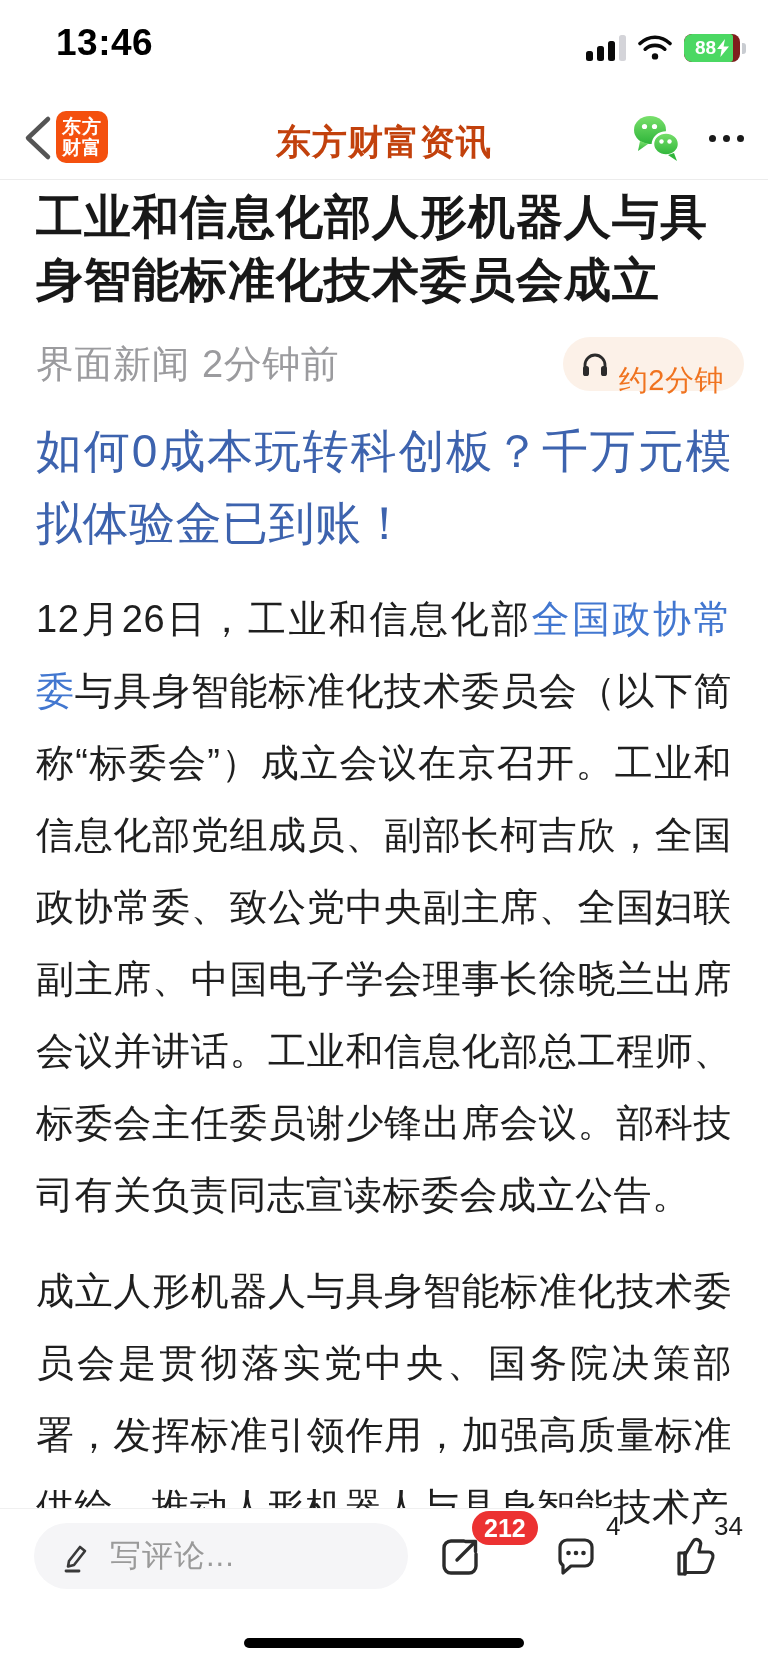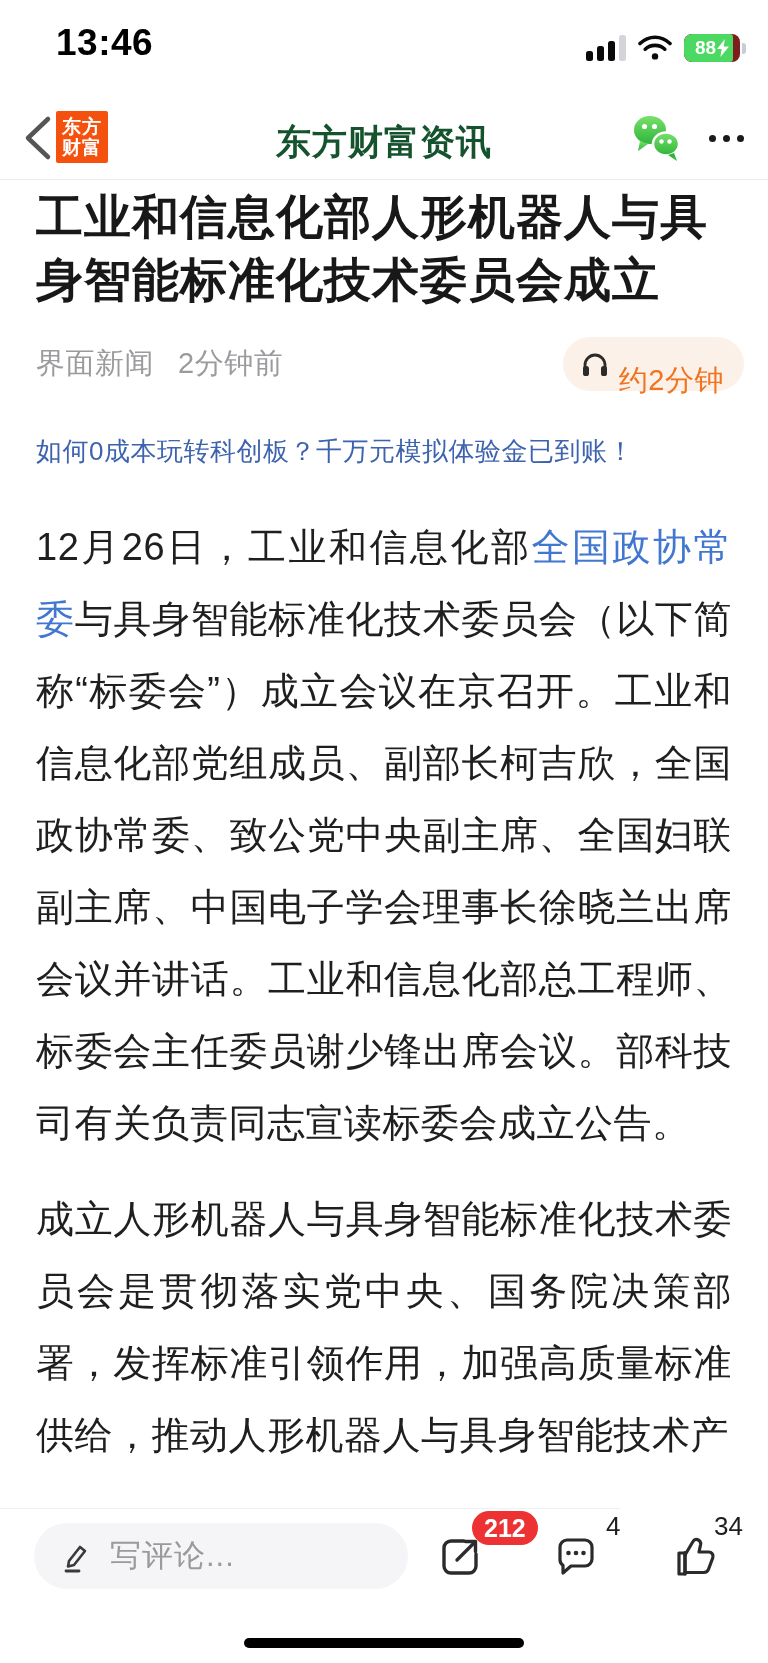--- a/index.html
+++ b/index.html
@@ -29,35 +29,35 @@
   .sig-bars i:nth-child(4){height:26px;background:#d4d4d9;}
   .battery{position:relative;display:flex;align-items:center;}
   .bat-body{position:relative;width:56px;height:28px;border-radius:8px;background:#7f1d1d;overflow:hidden;}
   .bat-fill{position:absolute;left:0;top:0;height:100%;width:88%;background:var(--battery_green);border-radius:8px 3px 3px 8px;}
   .bat-label{position:absolute;left:0;top:0;width:100%;height:100%;display:flex;align-items:center;justify-content:center;gap:1px;color:#fff;font-size:19px;font-weight:700;}
   .bat-cap{width:4px;height:11px;background:#c9ccd1;border-radius:0 3px 3px 0;margin-left:2px;}
 
   
   .nav-bar{position:absolute;top:95px;left:0;width:768px;height:85px;background:#fff;border-bottom:1px solid #ececec;}
   .back-btn{position:absolute;left:18px;top:18px;width:40px;height:50px;}
-  .app-logo{position:absolute;left:56px;top:16px;width:52px;height:52px;border-radius:2px;background:var(--brand_orange);color:#fff;
+  .app-logo{position:absolute;left:56px;top:16px;width:52px;height:52px;border-radius:10px;background:var(--brand_orange);color:#fff;
     display:flex;flex-direction:column;align-items:center;justify-content:center;font-weight:700;font-size:19px;line-height:21px;letter-spacing:1px;}
-  .nav-title{position:absolute;left:0;top:24px;width:768px;text-align:center;font-size:35px;font-weight:700;color:#14532d;letter-spacing:1px;}
+  .nav-title{position:absolute;left:0;top:24px;width:768px;text-align:center;font-size:35px;font-weight:700;color:#c2410c;letter-spacing:1px;}
   .nav-wechat{position:absolute;right:84px;top:16px;width:56px;height:52px;}
   .nav-more{position:absolute;right:24px;top:40px;display:flex;gap:7px;}
   .nav-more i{width:7px;height:7px;border-radius:50%;background:#1a1a1a;display:block;}
 
   
   .content{position:absolute;top:181px;left:0;width:768px;padding:4px 36px 0 36px;}
   .article-title{font-size:47px;line-height:63px;font-weight:700;color:#181818;letter-spacing:1px;}
   .meta-row{margin-top:26px;height:54px;display:flex;align-items:center;justify-content:space-between;}
-  .meta-left{display:flex;gap:24px;font-size:29px;color:#9b9b9e;letter-spacing:0.5px;align-items:flex-end;}
+  .meta-left{display:flex;gap:12px;font-size:38px;color:#9b9b9e;letter-spacing:0.5px;align-items:flex-end;}
   .read-pill{display:flex;align-items:center;gap:8px;background:var(--readtime_bg);border-radius:27px;height:54px;padding:0 20px 0 16px;margin-right:-12px;}
   .read-pill span{color:var(--readtime_orange);font-size:29px;letter-spacing:0.5px;margin-top:34px;}
-  .promo-link{margin-top:24px;font-size:26px;line-height:72px;color:var(--promo_blue);letter-spacing:0.5px;text-align:justify;}
+  .promo-link{margin-top:24px;font-size:46px;line-height:72px;color:var(--promo_blue);letter-spacing:0.5px;text-align:justify;}
   .body-para{margin-top:24px;font-size:38px;line-height:72px;color:#1f1f1f;letter-spacing:0.5px;text-align:justify;}
   .inline-link{color:var(--link_blue);}
 
   
   .bottom-bar{position:absolute;left:0;top:1508px;width:620px;height:155px;background:#fff;border-top:1px solid #f0f0f0;}
   .comment-input{position:absolute;left:34px;top:14px;width:374px;height:66px;border-radius:33px;background:#f5f5f7;
     display:flex;align-items:center;gap:18px;padding:0 24px;}
   .comment-input span{color:#9a9a9a;font-size:31px;letter-spacing:1px;}
   .bar-icon{position:absolute;top:24px;width:48px;height:48px;}
   .share-icon{left:436px;}

